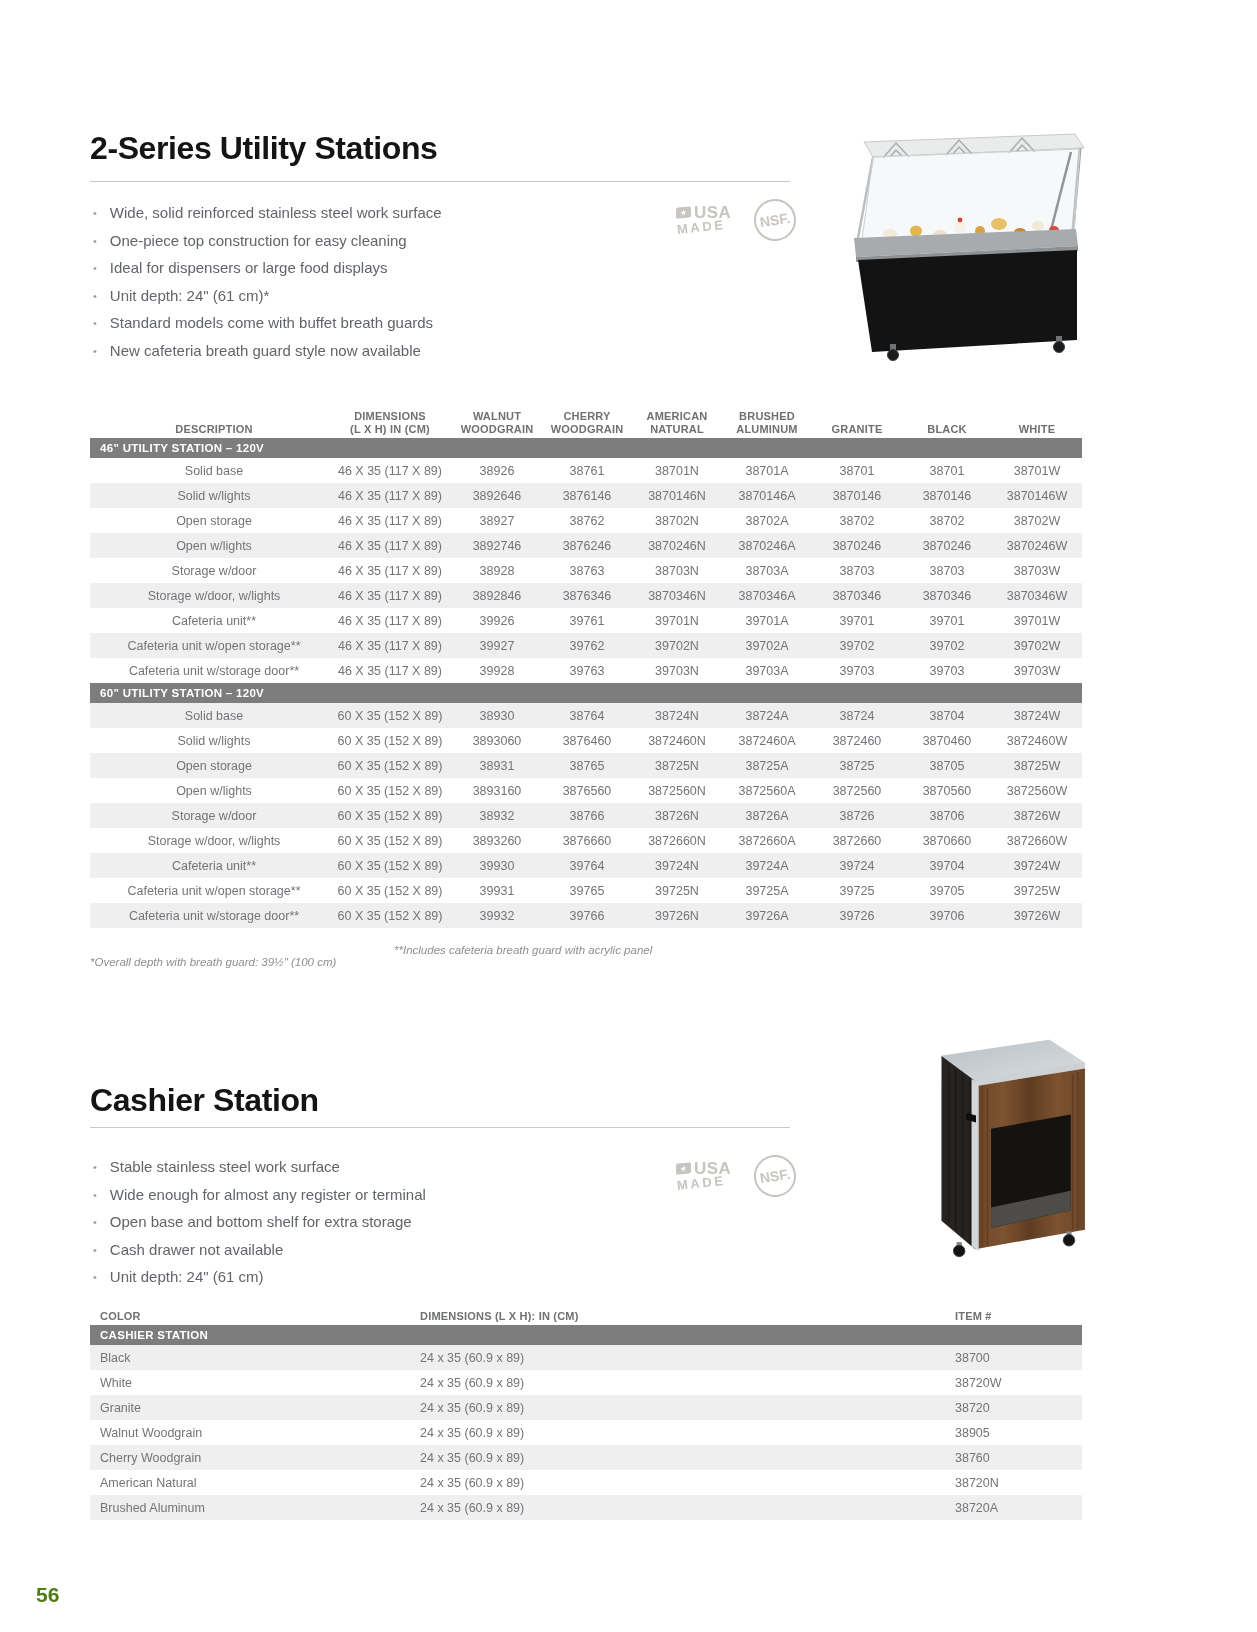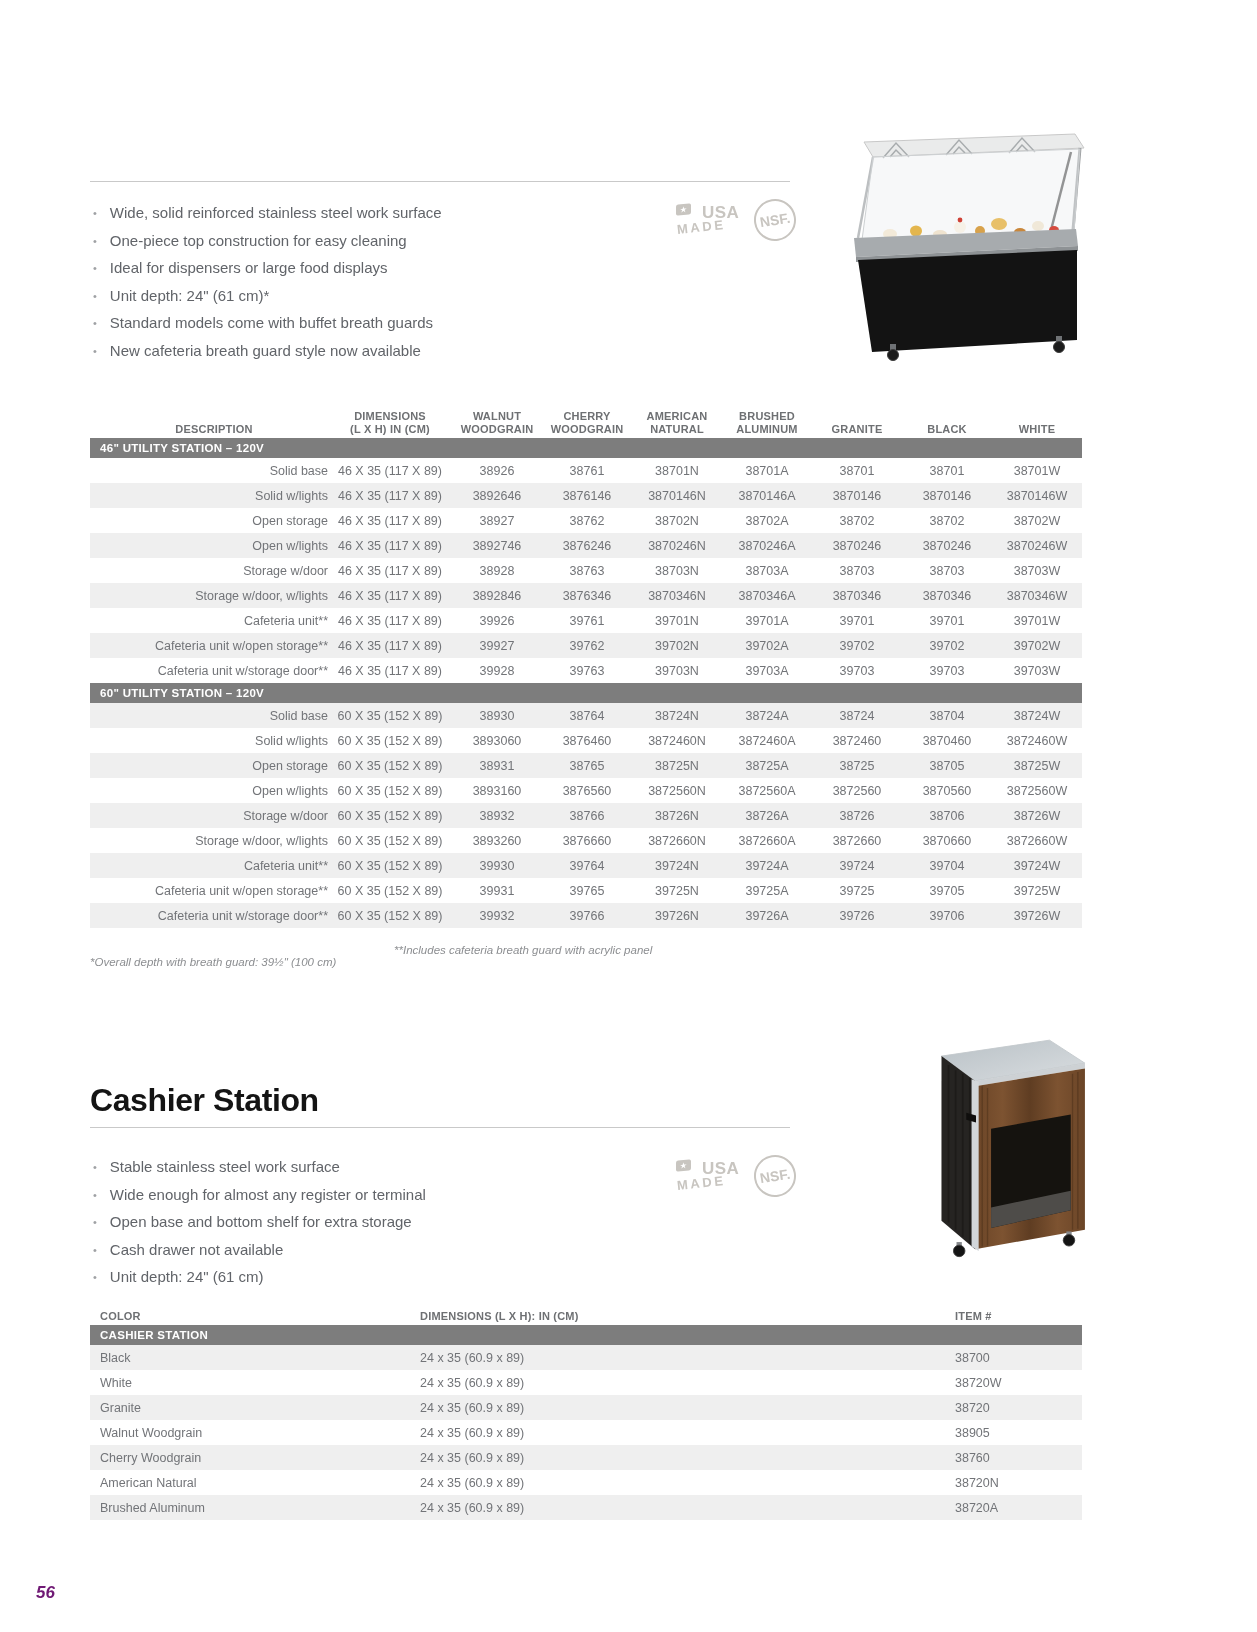--- a/index.html
+++ b/index.html
@@ -9,59 +9,60 @@
   .sec-title{position:absolute;left:90px;margin:0;font-size:32px;font-weight:700;
              color:#141414;letter-spacing:-0.4px;line-height:36px;}
   .rule{position:absolute;left:90px;width:700px;height:1px;background:#c9c9c9;}
 
   ul.bullets{position:absolute;left:93px;margin:0;padding:0;list-style:none;
              font-size:15px;color:#616469;width:560px;}
   ul.bullets li{display:flex;gap:13px;height:27.5px;align-items:flex-start;line-height:18px;}
   ul.bullets .dot{color:#9fa1a4;font-size:11px;line-height:18px;}
 
   .usamade{position:absolute;color:#c8c5c0;font-weight:700;line-height:1;}
-  .usamade .row1{display:flex;align-items:flex-start;gap:11px;}
+  .usamade .row1{display:flex;align-items:center;gap:3px;}
   .usamade .flag{width:15px;height:11px;background:#c8c5c0;border-radius:2px;
                  display:inline-flex;align-items:center;justify-content:center;
                  transform:skewY(-6deg);}
   .usamade .star{font-size:7px;color:#ffffff;line-height:1;}
   .usamade .usa{font-size:17px;letter-spacing:0.5px;}
   .usamade .row2{font-size:13px;letter-spacing:2.6px;margin-top:2px;margin-left:1px;
                  transform:rotate(-6deg);transform-origin:left center;}
 
   .nsf{position:absolute;width:42px;height:42px;border:2.5px solid #c8c5c0;border-radius:50%;
        display:flex;align-items:center;justify-content:center;color:#c8c5c0;
        font-weight:700;font-size:14px;transform:rotate(-9deg);box-sizing:border-box;}
 
   table.cat{position:absolute;left:90px;width:992px;border-collapse:collapse;
             table-layout:fixed;border-spacing:0;}
   table.cat th{font-size:11px;font-weight:700;color:#6e7073;vertical-align:bottom;
                padding:0 0 2px 0;line-height:13px;text-align:center;letter-spacing:0.2px;}
   table.cat th:first-child{text-align:center;padding-left:10px;}
   table.cat td{font-size:12.5px;color:#727478;height:25px;padding:0;text-align:center;
                white-space:nowrap;overflow:visible;}
-  table.cat td:first-child{text-align:right;padding-left:10px;}
+  table.cat td:first-child{text-align:center;padding-left:10px;}
   table.cat tr.stripe{background:#efefef;}
   table.cat tr.band td{background:#7d7d7d;color:#ffffff;font-weight:700;font-size:11.5px;
                        text-align:left;padding-left:10px;height:20px;letter-spacing:0.3px;}
   #utility-table thead tr{height:52px;}
   #cashier-table thead tr{height:40px;}
   #cashier-table th{text-align:left;}
   #cashier-table td{text-align:left;}
   #cashier-table th:first-child,#cashier-table td:first-child{padding-left:10px;}
 
   .fn{position:absolute;font-size:11.5px;font-style:italic;color:#8c8e91;}
-  .pagenum{position:absolute;left:36px;top:1583px;font-size:17px;font-weight:700;color:#701a75;font-style:italic;}
+  .pagenum{position:absolute;left:36px;top:1583px;font-size:21px;font-weight:700;color:#4d7c0f;}
   .photo{position:absolute;}
 </style>
 </head>
 <body>
 
 <div class="page">
 
+  <h1 class="sec-title" style="top:130px;">2-Series Utility Stations</h1>
   <div class="rule" style="top:181px;"></div>
 
   <ul class="bullets" style="top:204px;">
       <li>
         <span class="dot">•</span>
         <span>Wide, solid reinforced stainless steel work surface</span>
       </li>
       <li>
         <span class="dot">•</span>
         <span>One-piece top construction for easy cleaning</span>

